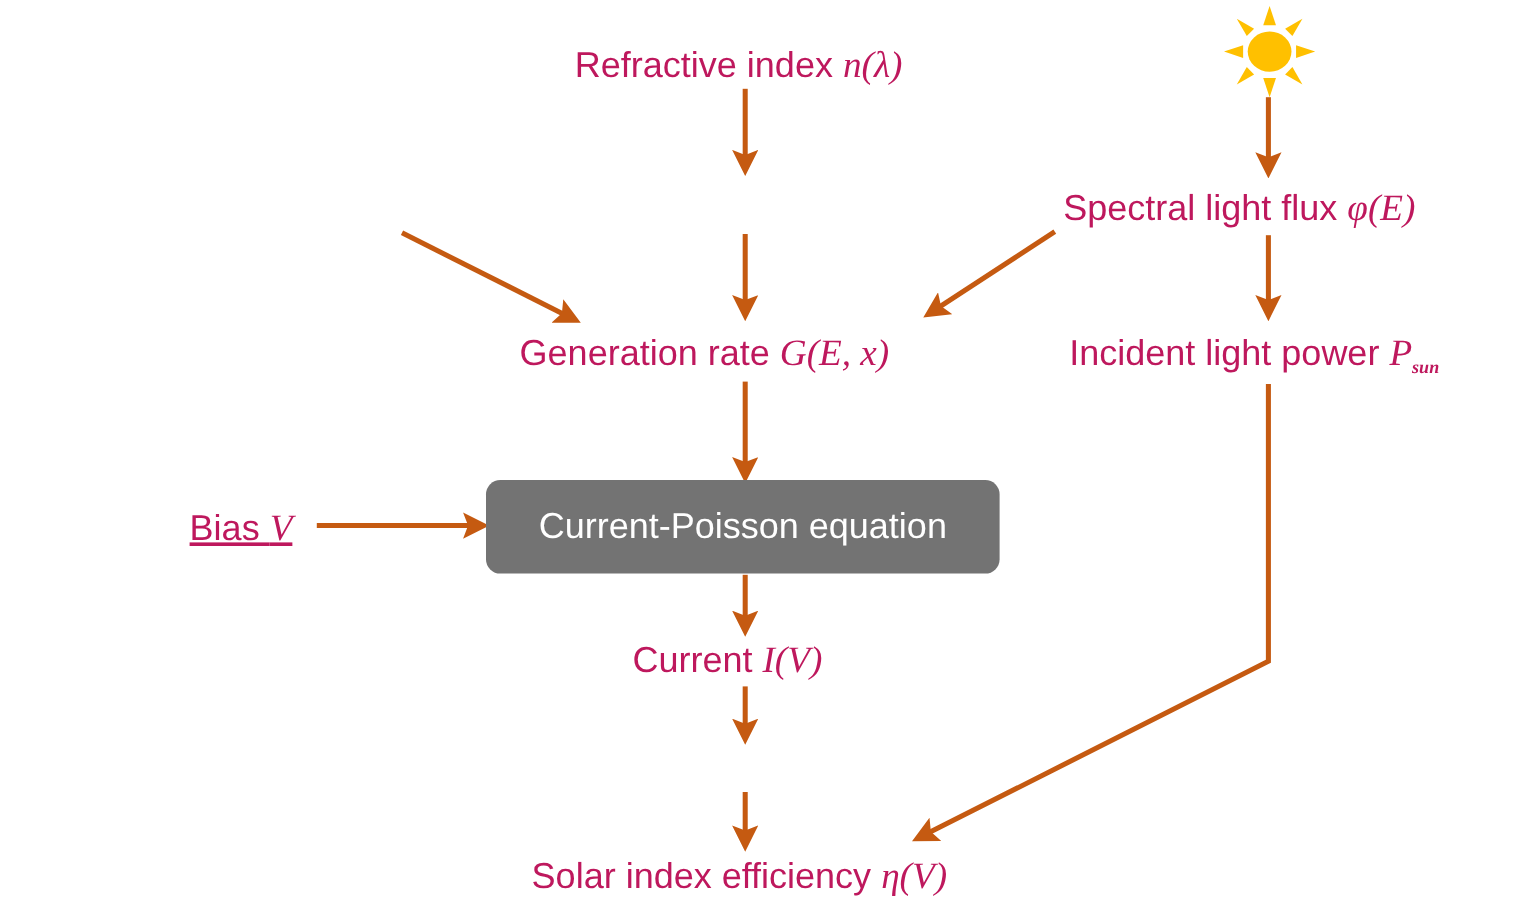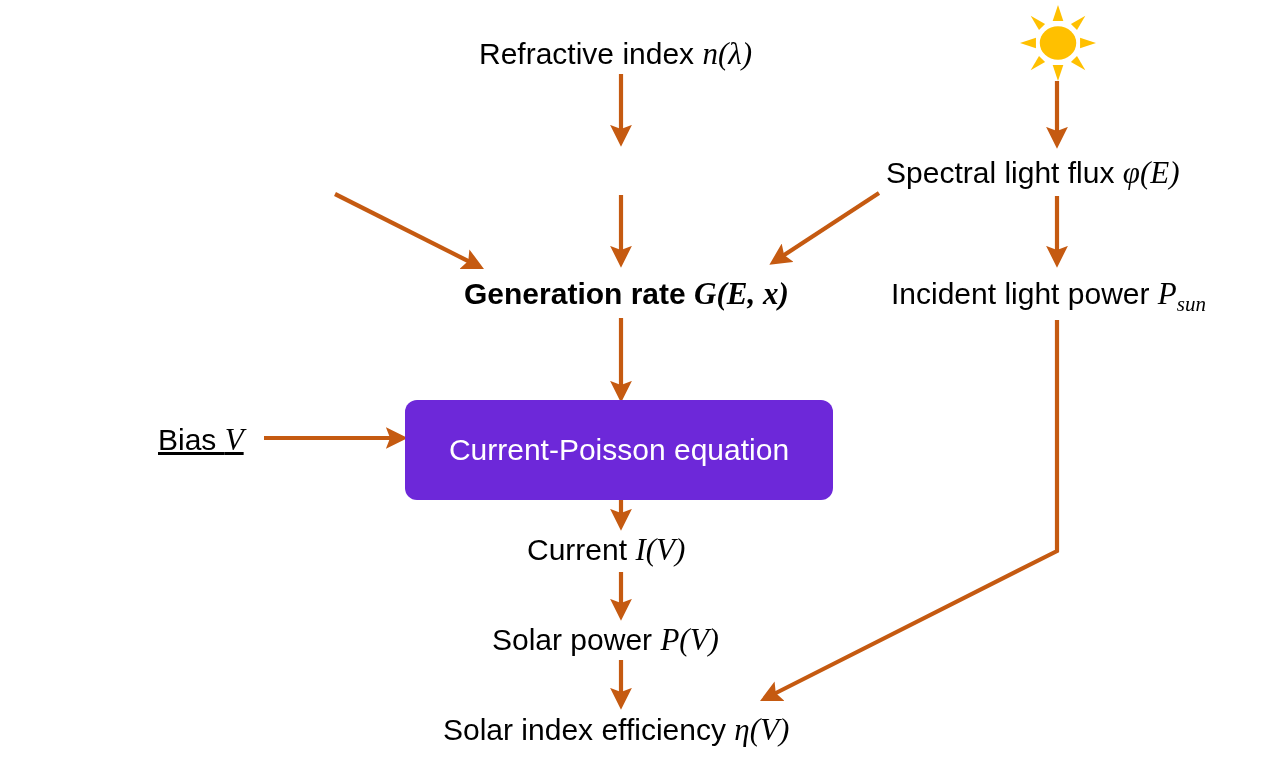--- a/index.html
+++ b/index.html
@@ -21,44 +21,45 @@
     position: absolute;
     left: 0;
     top: 0;
     width: 1277px;
     height: 759px;
     pointer-events: none;
   }
   .node-label {
     position: absolute;
     white-space: nowrap;
-    color: #000000;
+    color: #be185d;
     font-size: 30px;
     line-height: 1.15;
     font-family: "Liberation Sans", sans-serif;
     letter-spacing: 0px;
   }
   .node-label .sym {
     font-family: "Liberation Serif", serif;
     font-style: italic;
     font-size: 31px;
   }
   .node-label .sub {
     font-family: "Liberation Serif", serif;
     font-style: italic;
-    font-size: 21px;
+    font-size: 15px;
     vertical-align: sub;
+    font-weight: bold;
   }
   .proc-box {
     position: absolute;
     left: 405px;
     top: 400px;
     width: 428px;
-    height: 100px;
-    background: #6d28d9;
+    height: 78px;
+    background: #737373;
     border-radius: 12px;
     display: flex;
     align-items: center;
     justify-content: center;
   }
   .proc-box .proc-text {
     color: #FFFFFF;
     font-size: 30px;
     font-family: "Liberation Sans", sans-serif;
     white-space: nowrap;
@@ -125,41 +126,38 @@
   <div class="node-label" style="left:479px; top:36px;">
     <span>Refractive index </span><span class="sym">n</span><span class="sym">(λ)</span>
   </div>
 
 
 
   <div class="node-label" style="left:886px; top:155px;">
     <span>Spectral light flux </span><span class="sym">φ</span><span class="sym">(E)</span>
   </div>
 
-  <div class="node-label" style="left:464px; top:276px;font-weight:bold;">
+  <div class="node-label" style="left:433px; top:276px;">
     <span>Generation rate </span><span class="sym">G</span><span class="sym">(E, x)</span>
   </div>
 
   <div class="node-label" style="left:891px; top:276px;">
     <span>Incident light power </span><span class="sym">P</span><span class="sub">sun</span>
   </div>
 
   <div class="node-label" style="left:158px; top:422px;text-decoration:underline;">
     <span>Bias </span><span class="sym">V</span>
   </div>
 
   <div class="proc-box">
     <span class="proc-text">Current-Poisson equation</span>
   </div>
 
   <div class="node-label" style="left:527px; top:532px;">
     <span>Current </span><span class="sym">I</span><span class="sym">(V)</span>
   </div>
 
-  <div class="node-label" style="left:492px; top:622px;">
-    <span>Solar power </span><span class="sym">P</span><span class="sym">(V)</span>
-  </div>
 
   <div class="node-label" style="left:443px; top:712px;">
     <span>Solar index efficiency </span><span class="sym">η</span><span class="sym">(V)</span>
   </div>
 
 </div>
 
 </body></html>

